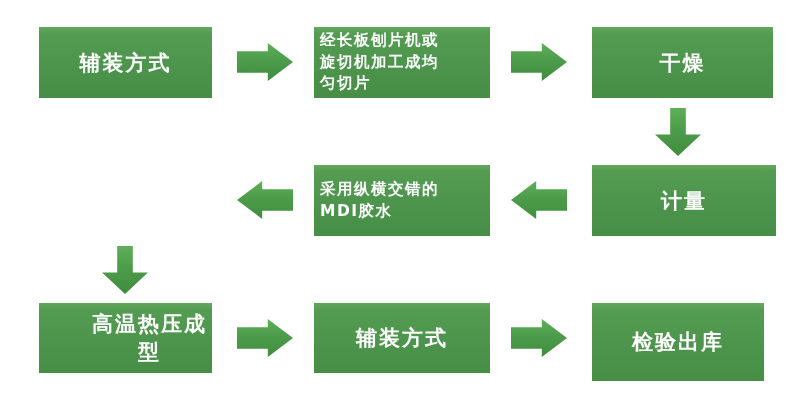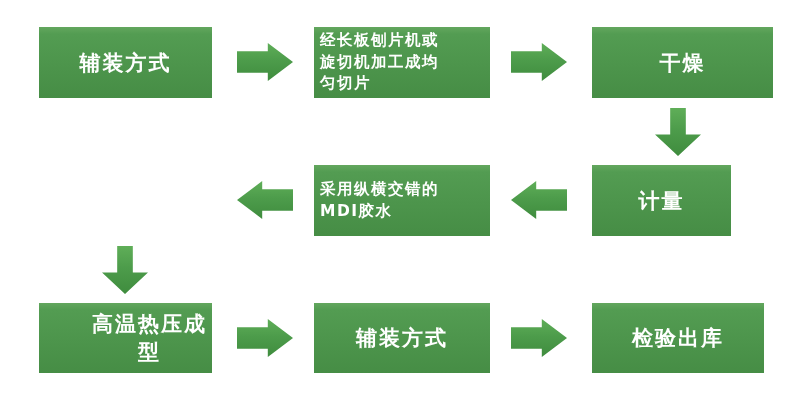--- a/index.html
+++ b/index.html
@@ -31,26 +31,26 @@
     line-height:21.5px;
     letter-spacing:1.5px;
     padding:0 6px;
     text-align:left;
     white-space:pre-line;
   }
   
   .pos-r1c1 { left:39px;  top:27px;  width:173px; height:71px; }
   .pos-r1c2 { left:314px; top:27px;  width:176px; height:71px; }
   .pos-r1c3 { left:592px; top:27px;  width:181px; height:71px; }
-  .pos-r2c3 { left:592px; top:165px; width:139px; height:71px; }
+  .pos-r2c3 { left:592px; top:165px; width:184px; height:71px; }
   .pos-r2c2 { left:314px; top:165px; width:176px; height:71px; }
   .pos-r2c1 { left:39px;  top:165px; width:173px; height:72px; }
   .pos-r3c1 { left:39px;  top:303px; width:173px; height:70px;padding-left:48px; }
   .pos-r3c2 { left:314px; top:303px; width:176px; height:70px; }
-  .pos-r3c3 { left:592px; top:303px; width:172px; height:70px; }
+  .pos-r3c3 { left:592px; top:303px; width:172px; height:78px; }
 
   .arrow {
     position:absolute;
     background:linear-gradient(180deg,#5fae58 0%,#4d9c4b 45%,#3f8c3e 100%);
   }
   .arrow.right {
     width:56px; height:38px;
     clip-path:polygon(0 22%,55% 22%,55% 0,100% 50%,55% 100%,55% 78%,0 78%);
   }
   .arrow.left {

